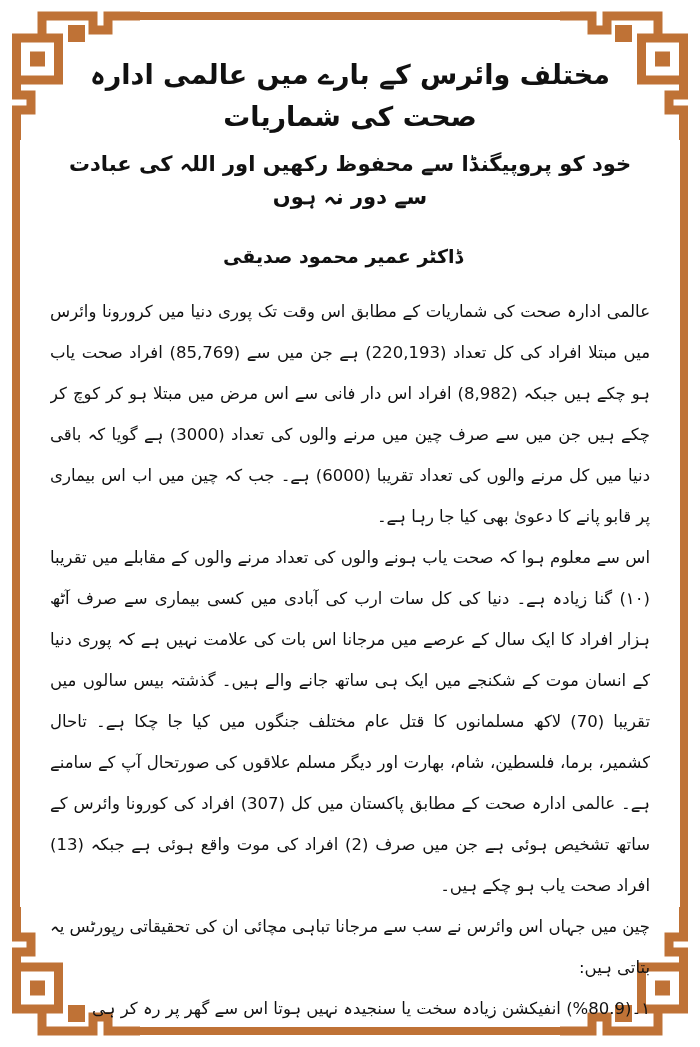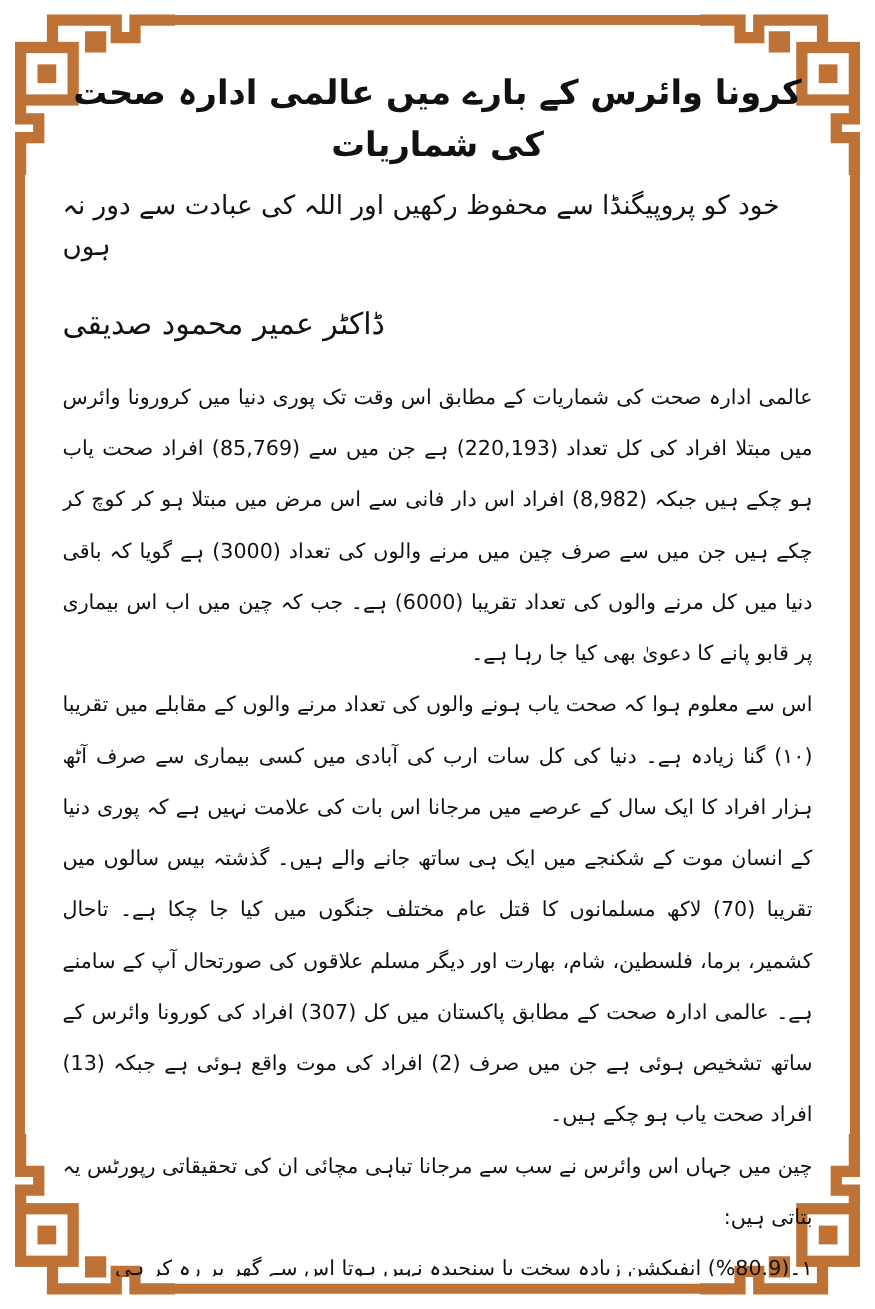--- a/index.html
+++ b/index.html
@@ -35,28 +35,28 @@
     overflow: hidden;
     direction: rtl;
   }
   .doc-title {
     font-size: 27px; font-weight: bold;
     text-align: center;
     margin: 20px 0 0;
     line-height: 1.55;
   }
   .doc-subtitle {
-    font-size: 21px; font-weight: normal;
-    text-align: left;
+    font-size: 21px; font-weight: bold;
+    text-align: center;
     margin: 10px 0 0;
     line-height: 1.6;
   }
   .author {
-    font-size: 24px; font-weight: normal;
-    text-align: left;
+    font-size: 19px; font-weight: bold;
+    text-align: center;
     padding-right: 14px;
     margin: 30px 0 0;
   }
   .body-text {
     margin-top: 24px;
     font-size: 16.5px;
     line-height: 41px;
   }
   .para { margin: 0; }
   .para.justify { text-align: justify; text-align-last: right; }
@@ -109,21 +109,21 @@
       <path d="M141 16 H108 V30 H93 V16 H42 V38"></path>
       <rect x="16.5" y="38" width="42" height="42"></rect>
       <path d="M16.5 80 V95 H31 V110 H16.5 V141"></path>
     </g>
     <rect x="68" y="25" width="17" height="17" fill="#BF7236"></rect>
     <rect x="30" y="51.5" width="15" height="15" fill="#BF7236"></rect>
   </svg>
 </div>
 
 <div class="content">
-  <h1 class="doc-title">کرونا وائرس کے بارے میں عالمی ادارہ صحت کی شماریات</h1>
+  <h1 class="doc-title">مختلف وائرس کے بارے میں عالمی ادارہ صحت کی شماریات</h1>
   <h2 class="doc-subtitle">خود کو پروپیگنڈا سے محفوظ رکھیں اور اللہ کی عبادت سے دور نہ ہوں</h2>
   <div class="author">ڈاکٹر عمیر محمود صدیقی</div>
   <div class="body-text" id="body-text">
       <div class="para justify">عالمی ادارہ صحت کی شماریات کے مطابق اس وقت تک پوری دنیا میں کرورونا وائرس میں مبتلا افراد کی کل تعداد (220,193) ہے جن میں سے (85,769) افراد صحت یاب ہو چکے ہیں جبکہ (8,982) افراد اس دار فانی سے اس مرض میں مبتلا ہو کر کوچ کر چکے ہیں جن میں سے صرف چین میں مرنے والوں کی تعداد (3000) ہے گویا کہ باقی دنیا میں کل مرنے والوں کی تعداد تقریبا (6000) ہے۔ جب کہ چین میں اب اس بیماری پر قابو پانے کا دعویٰ بھی کیا جا رہا ہے۔</div>
       <div class="para justify">اس سے معلوم ہوا کہ صحت یاب ہونے والوں کی تعداد مرنے والوں کے مقابلے میں تقریبا (۱۰) گنا زیادہ ہے۔ دنیا کی کل سات ارب کی آبادی میں کسی بیماری سے صرف آٹھ ہزار افراد کا ایک سال کے عرصے میں مرجانا اس بات کی علامت نہیں ہے کہ پوری دنیا کے انسان موت کے شکنجے میں ایک ہی ساتھ جانے والے ہیں۔ گذشتہ بیس سالوں میں تقریبا (70) لاکھ مسلمانوں کا قتل عام مختلف جنگوں میں کیا جا چکا ہے۔ تاحال کشمیر، برما، فلسطین، شام، بھارت اور دیگر مسلم علاقوں کی صورتحال آپ کے سامنے ہے۔ عالمی ادارہ صحت کے مطابق پاکستان میں کل (307) افراد کی کورونا وائرس کے ساتھ تشخیص ہوئی ہے جن میں صرف (2) افراد کی موت واقع ہوئی ہے جبکہ (13) افراد صحت یاب ہو چکے ہیں۔</div>
       <div class="para right">چین میں جہاں اس وائرس نے سب سے مرجانا تباہی مچائی ان کی تحقیقاتی رپورٹس یہ بتاتی ہیں:</div>
       <div class="para right">۱۔(80.9%) انفیکشن زیادہ سخت یا سنجیدہ نہیں ہوتا اس سے گھر پر رہ کر ہی صحت یاب ہوا جا سکتا ہے۔</div>
     </div>
 </div>
 

